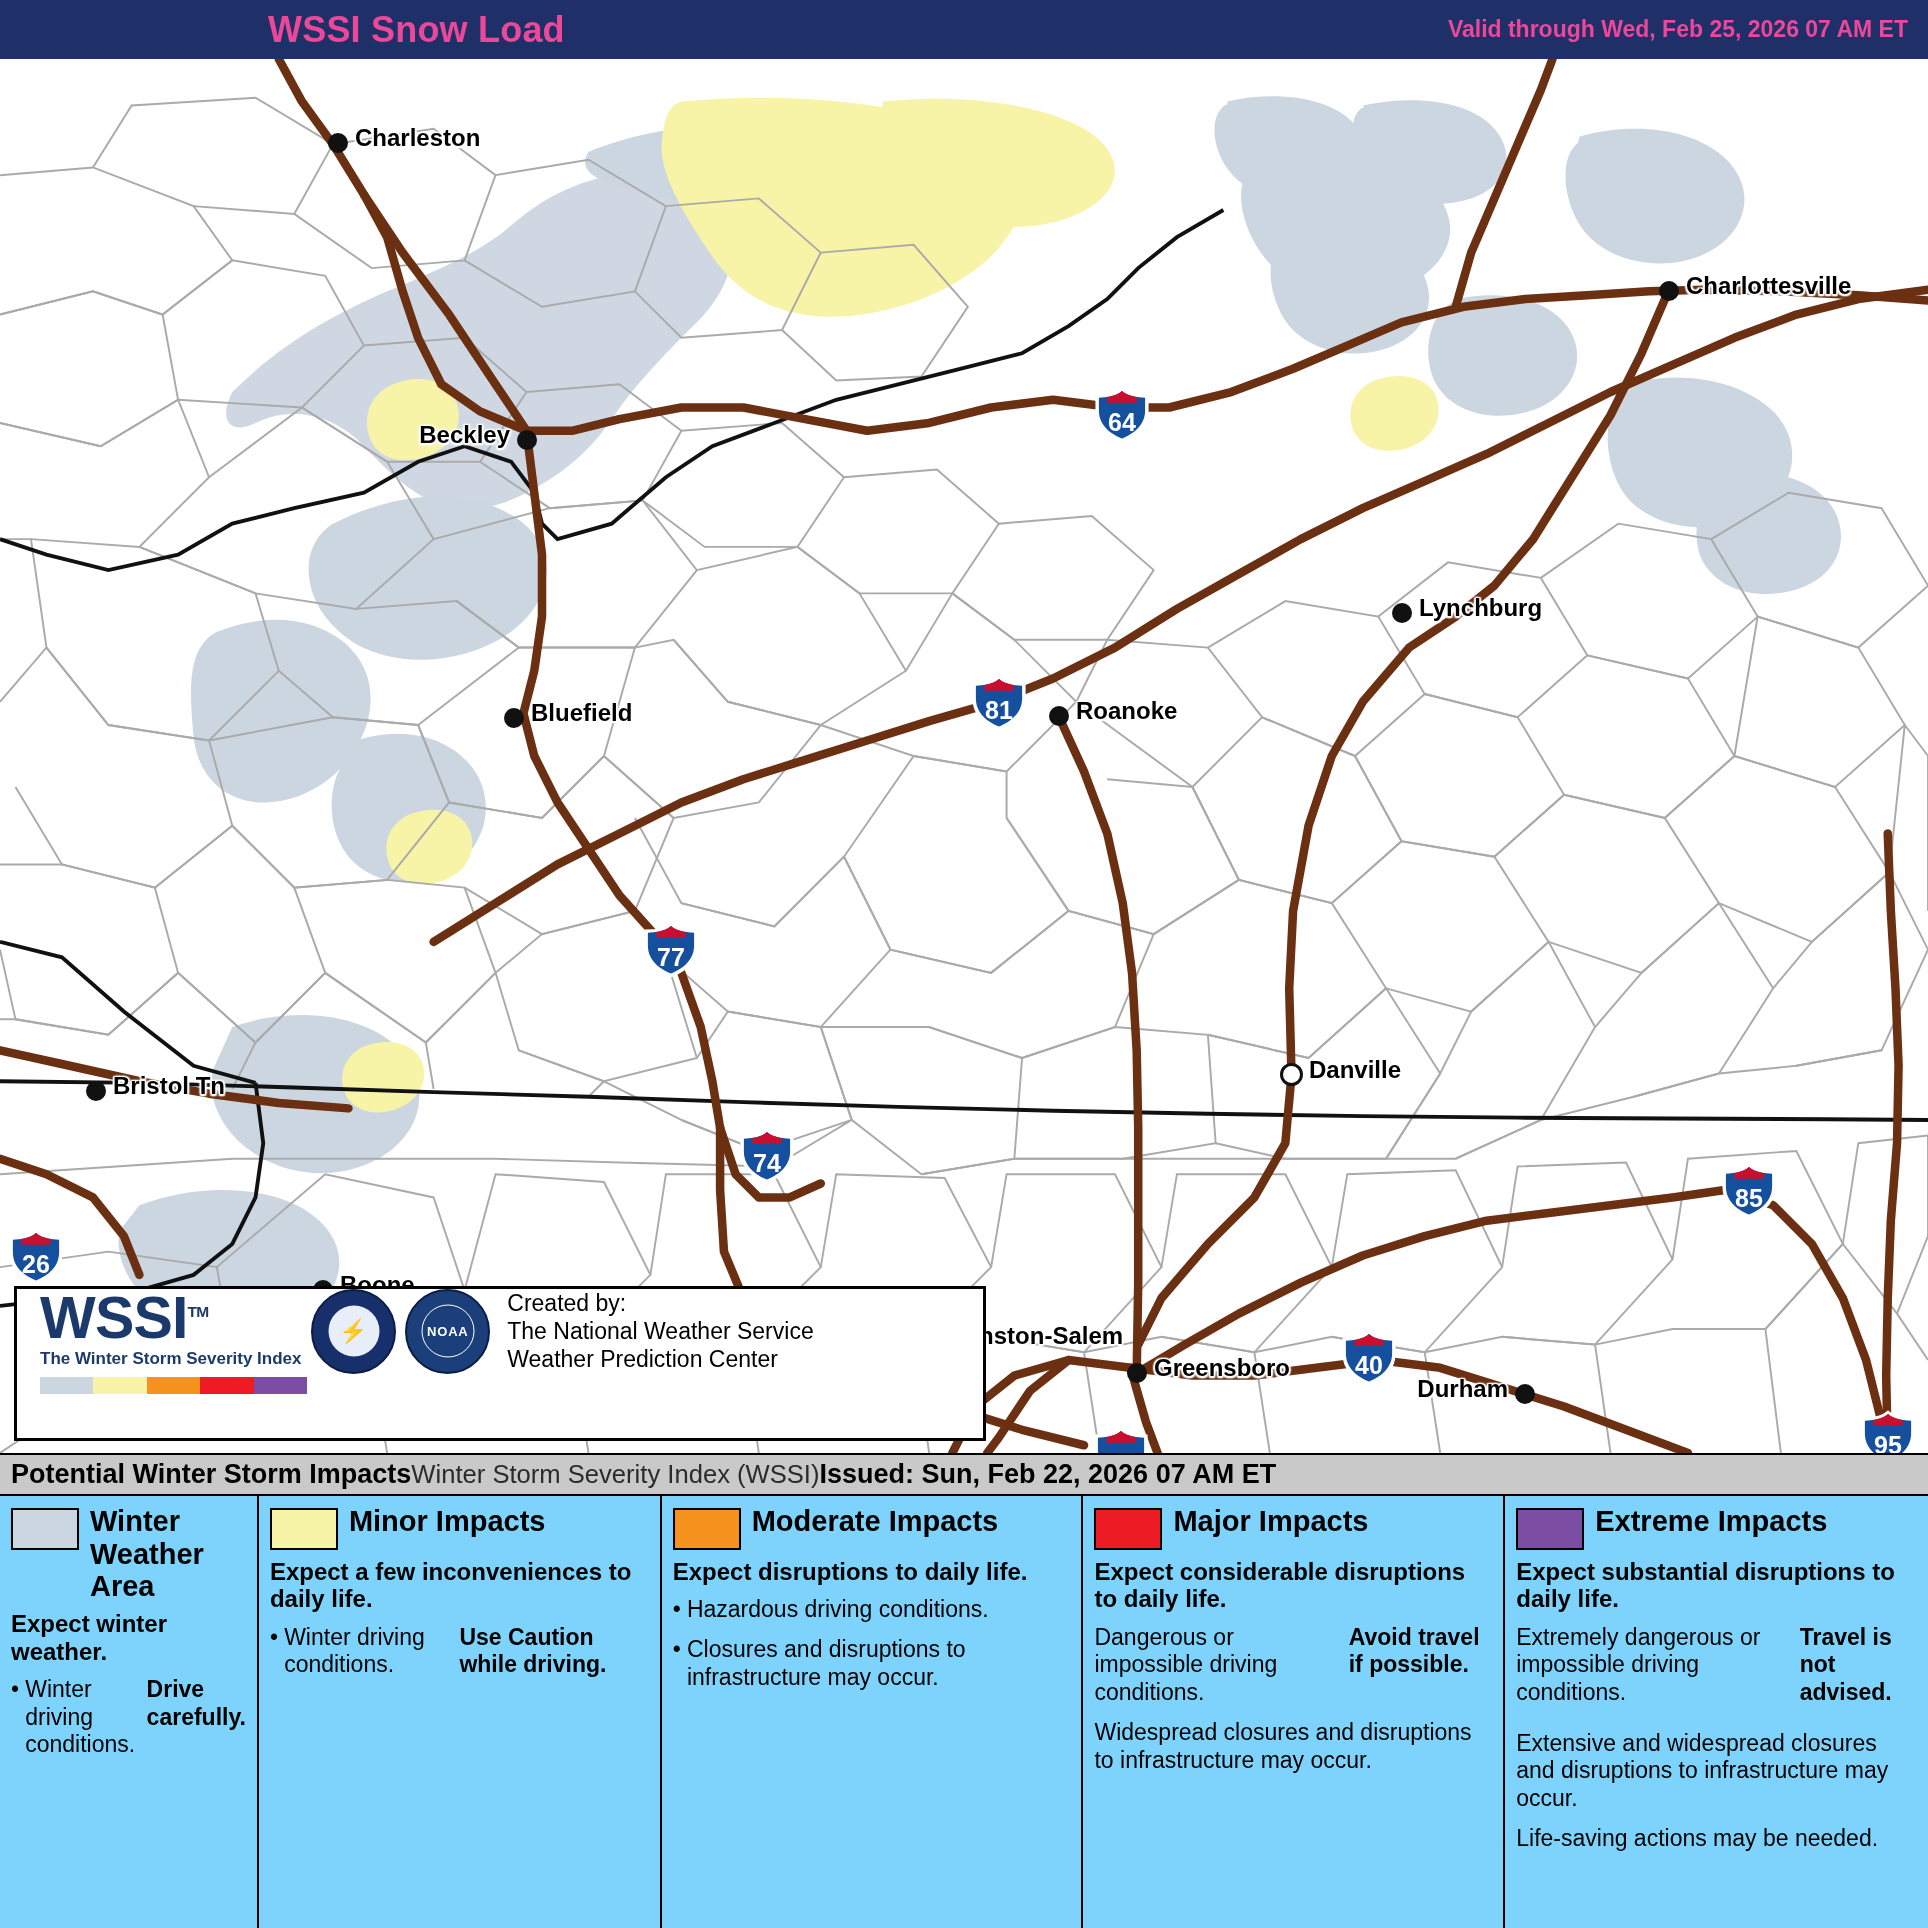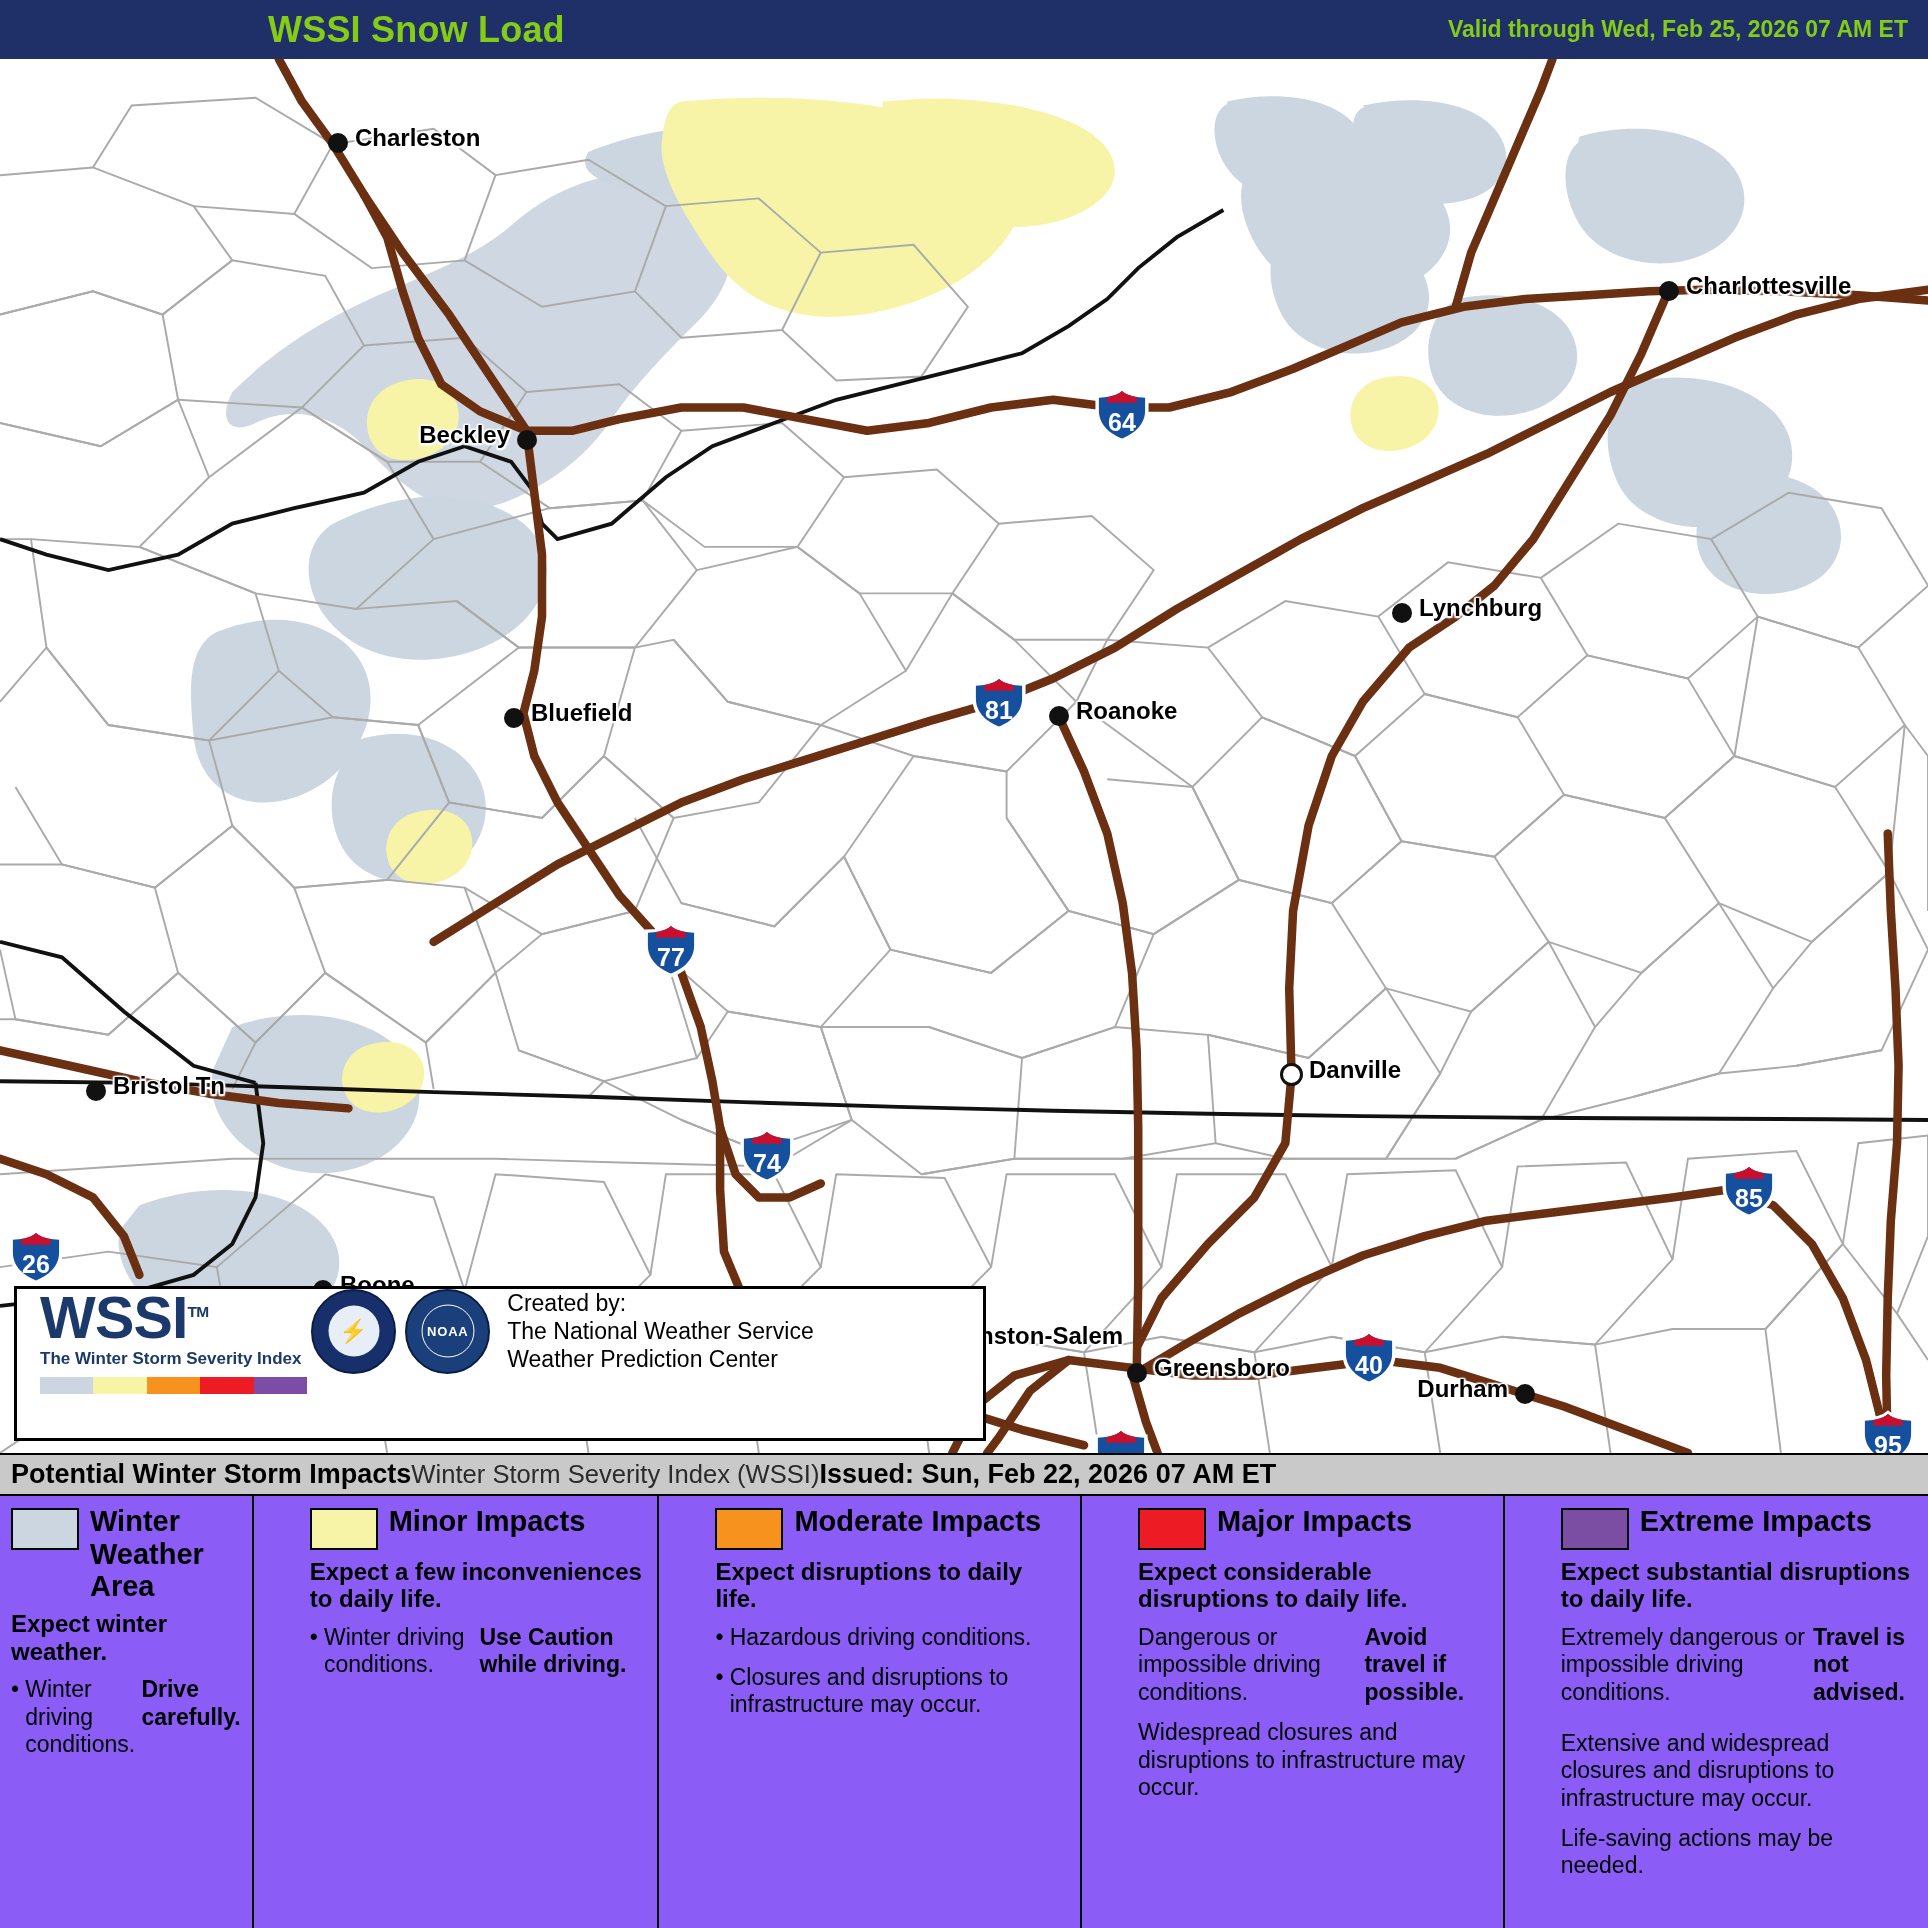--- a/index.html
+++ b/index.html
@@ -19,21 +19,21 @@
     width: 1928px;
     height: 1928px;
     display: flex;
     flex-direction: column;
   }
 
   
   .header {
     height: 59px;
     background: #1f3069;
-    color: #84cc16;
+    color: #ec4899;
     display: flex;
     align-items: center;
     justify-content: space-between;
     padding: 0 20px;
     box-sizing: border-box;
     flex: 0 0 auto;
   }
   .header-title {
     font-size: 36px;
     font-weight: bold;
@@ -211,22 +211,21 @@
     padding: 0 11px;
   }
   .subbar .left { font-size: 27px; font-weight: bold; color:#000; }
   .subbar .center { font-size: 25.6px; color:#2b2b2b; }
   .subbar .right { font-size: 27px; font-weight: bold; color:#000; }
 
   
   .legend {
     flex: 1 1 auto;
     display: flex;
-    background: #8b5cf6;
-    gap: 45px;
+    background: #7dd3fc;
   }
   .legend-col {
     box-sizing: border-box;
     border-right: 2.3px solid #000;
     padding: 9.3px 11px 7.7px 11px;
     display: flex;
     flex-direction: column;
   }
   .legend-col:last-child { border-right: none; }
   .col-0 { width: 259px; }

